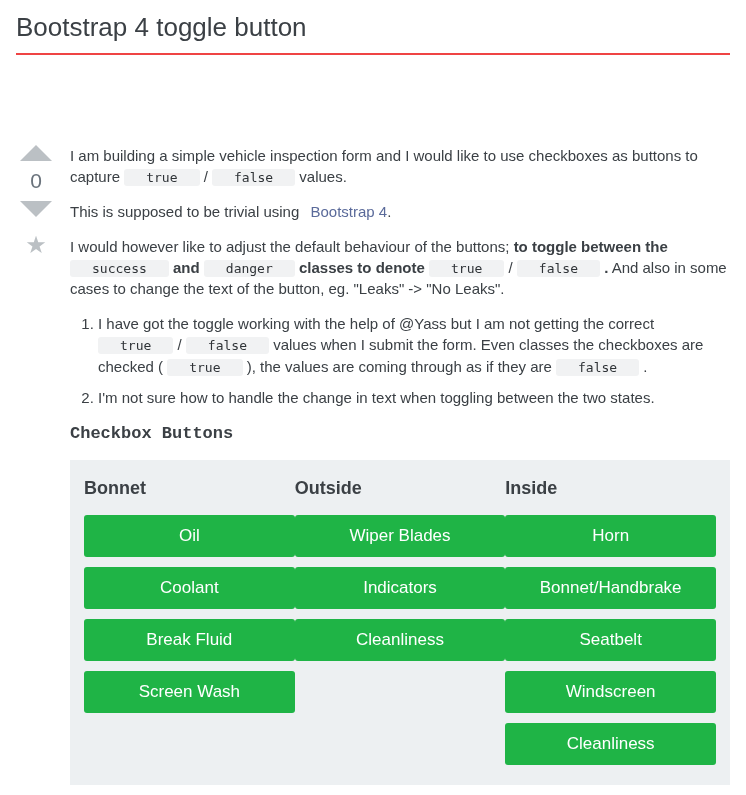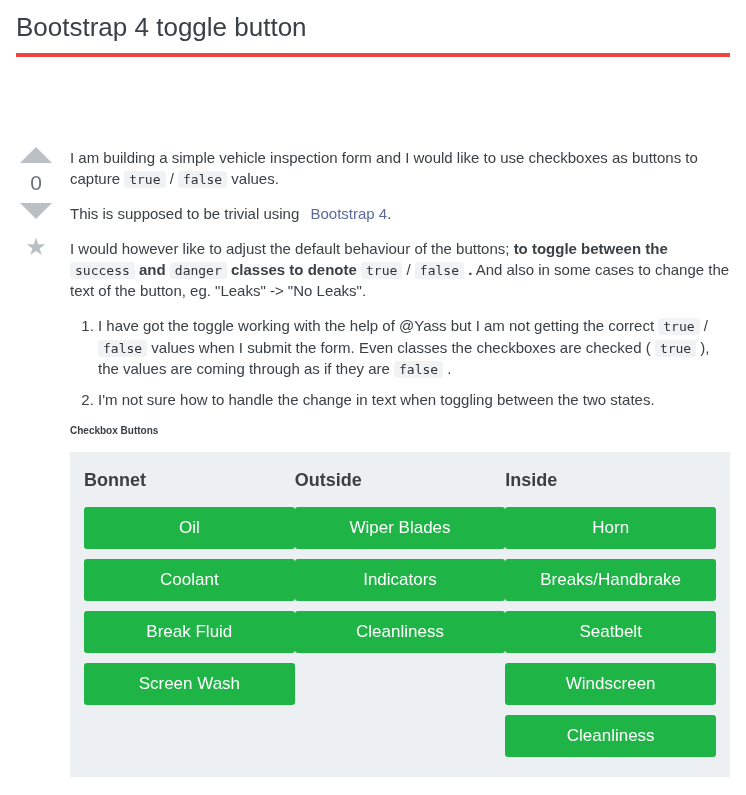--- a/index.html
+++ b/index.html
@@ -9,21 +9,21 @@
     color: #232629;
     background: #fff;
     width: 746px;
     padding: 12px 16px;
   }
   .title {
     font-size: 26px;
     font-weight: 400;
     color: #3b4045;
     padding-bottom: 10px;
-    border-bottom: 4px solid #ef4444;
+    border-bottom: 2px solid #ef4444;
     margin-bottom: 90px;
   }
   .post { display: flex; gap: 14px; }
   .vote-col {
     width: 40px;
     flex: 0 0 40px;
     display: flex;
     flex-direction: column;
     align-items: center;
     color: #bbc0c4;
@@ -36,30 +36,30 @@
   }
   .tri-up { border-bottom: 16px solid #bbc0c4; margin-bottom: 8px; }
   .tri-down { border-top: 16px solid #bbc0c4; margin-top: 8px; }
   .score { font-size: 21px; color: #6a737c; }
   .fav { margin-top: 14px; cursor: pointer; color: #bbc0c4; font-size: 24px; }
   .content { flex: 1; color: #3b4045; line-height: 1.4; }
   .content p { margin-bottom: 14px; }
   code {
     font-family: ui-monospace, Menlo, Consolas, monospace;
     background: #f1f2f3;
-    padding: 1px 5px;
+    padding: 1px 22px;
     border-radius: 3px;
     font-size: 13px;
     color: #2f3337;
   }
   a { color: #0077cc; text-decoration: none; }
   .visited { color: #5a6a9a; padding-left: 7px; }
   ol { margin: 0 0 14px 28px; }
   ol li { margin-bottom: 10px; }
-  .section-label { font-weight: bold; font-size: 10px; margin-bottom: 10px; }
+  .section-label { font-weight: bold; font-size: 17px; margin-bottom: 10px; font-family: Liberation Mono, monospace; }
   .panel {
     background: #edf0f2;
     padding: 16px 14px 10px 14px;
   }
   .cols { display: flex; }
   .col { flex: 1; }
   .col-head {
     font-weight: bold;
     font-size: 18px;
     color: #3b4045;
@@ -129,21 +129,21 @@
         <div class="col">
           <div class="col-head">Outside</div>
           <button class="btn btn-green">Wiper Blades</button>
           <button class="btn btn-green">Indicators</button>
           <button class="btn btn-green">Cleanliness</button>
         </div>
 
         <div class="col">
           <div class="col-head">Inside</div>
           <button class="btn btn-green">Horn</button>
-          <button class="btn btn-green">Breaks/Handbrake</button>
+          <button class="btn btn-green">Bonnet/Handbrake</button>
           <button class="btn btn-green">Seatbelt</button>
           <button class="btn btn-green">Windscreen</button>
           <button class="btn btn-green">Cleanliness</button>
         </div>
 
       </div>
     </div>
 
   </div>
 </div>

